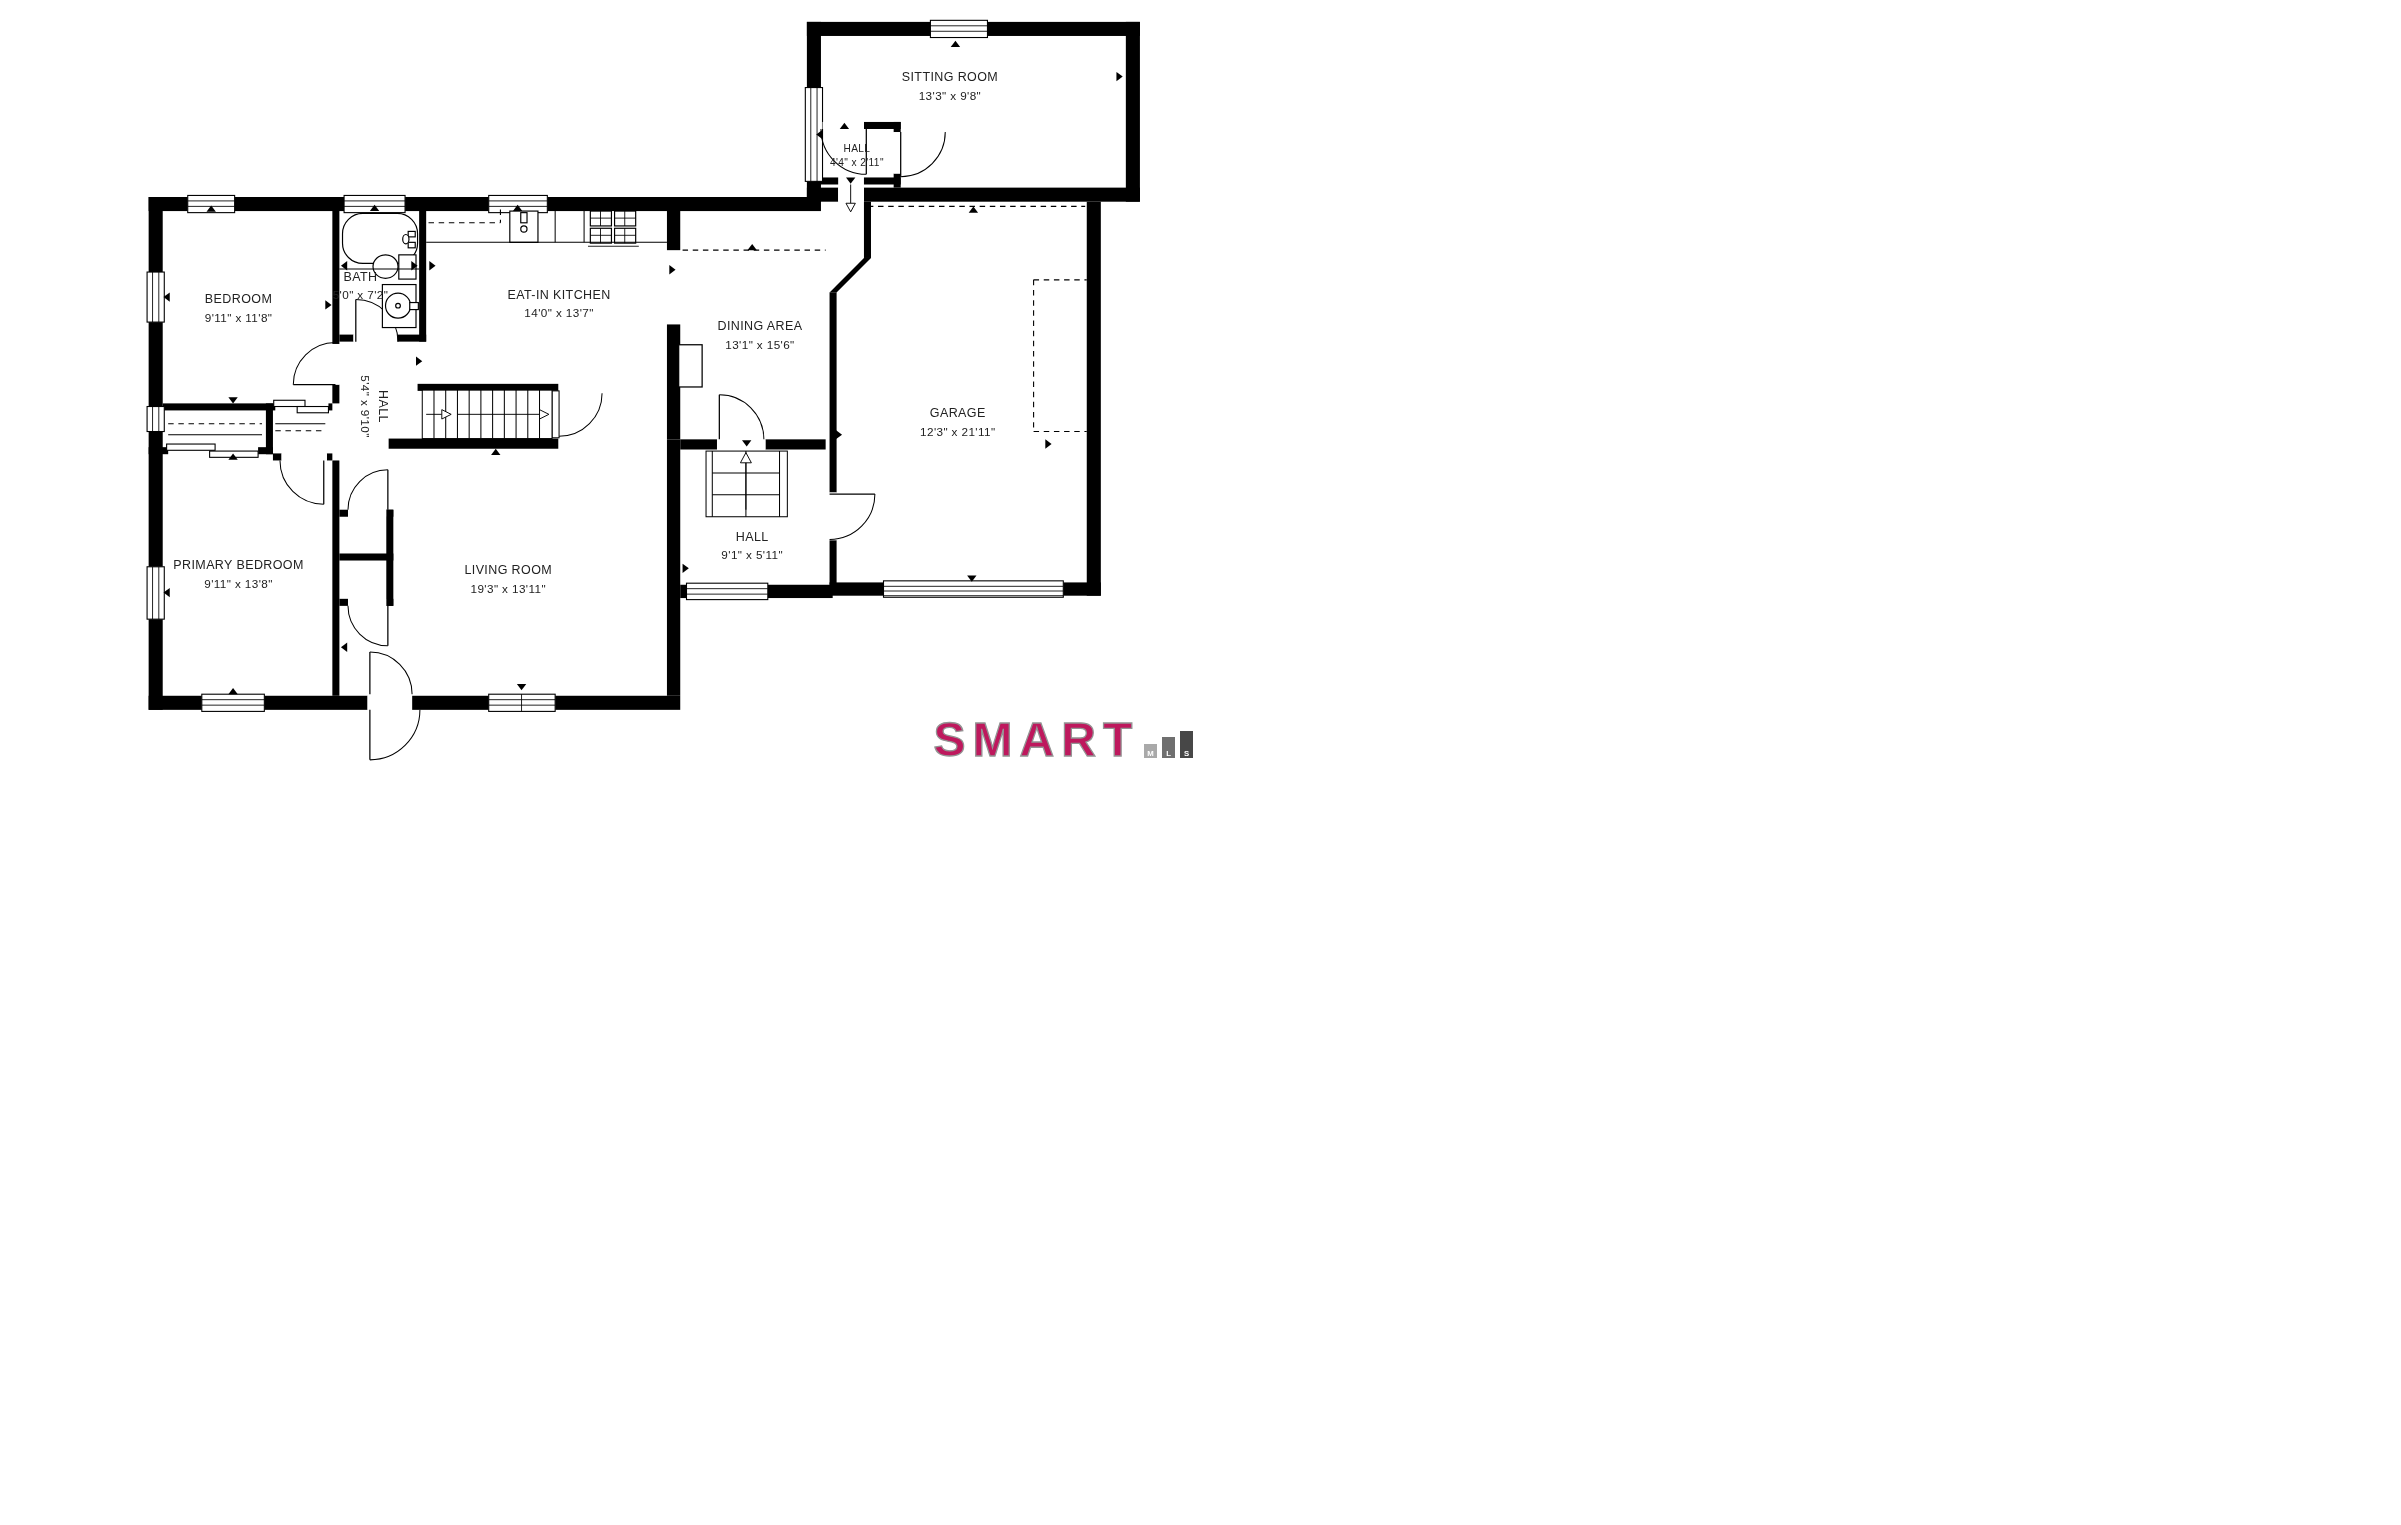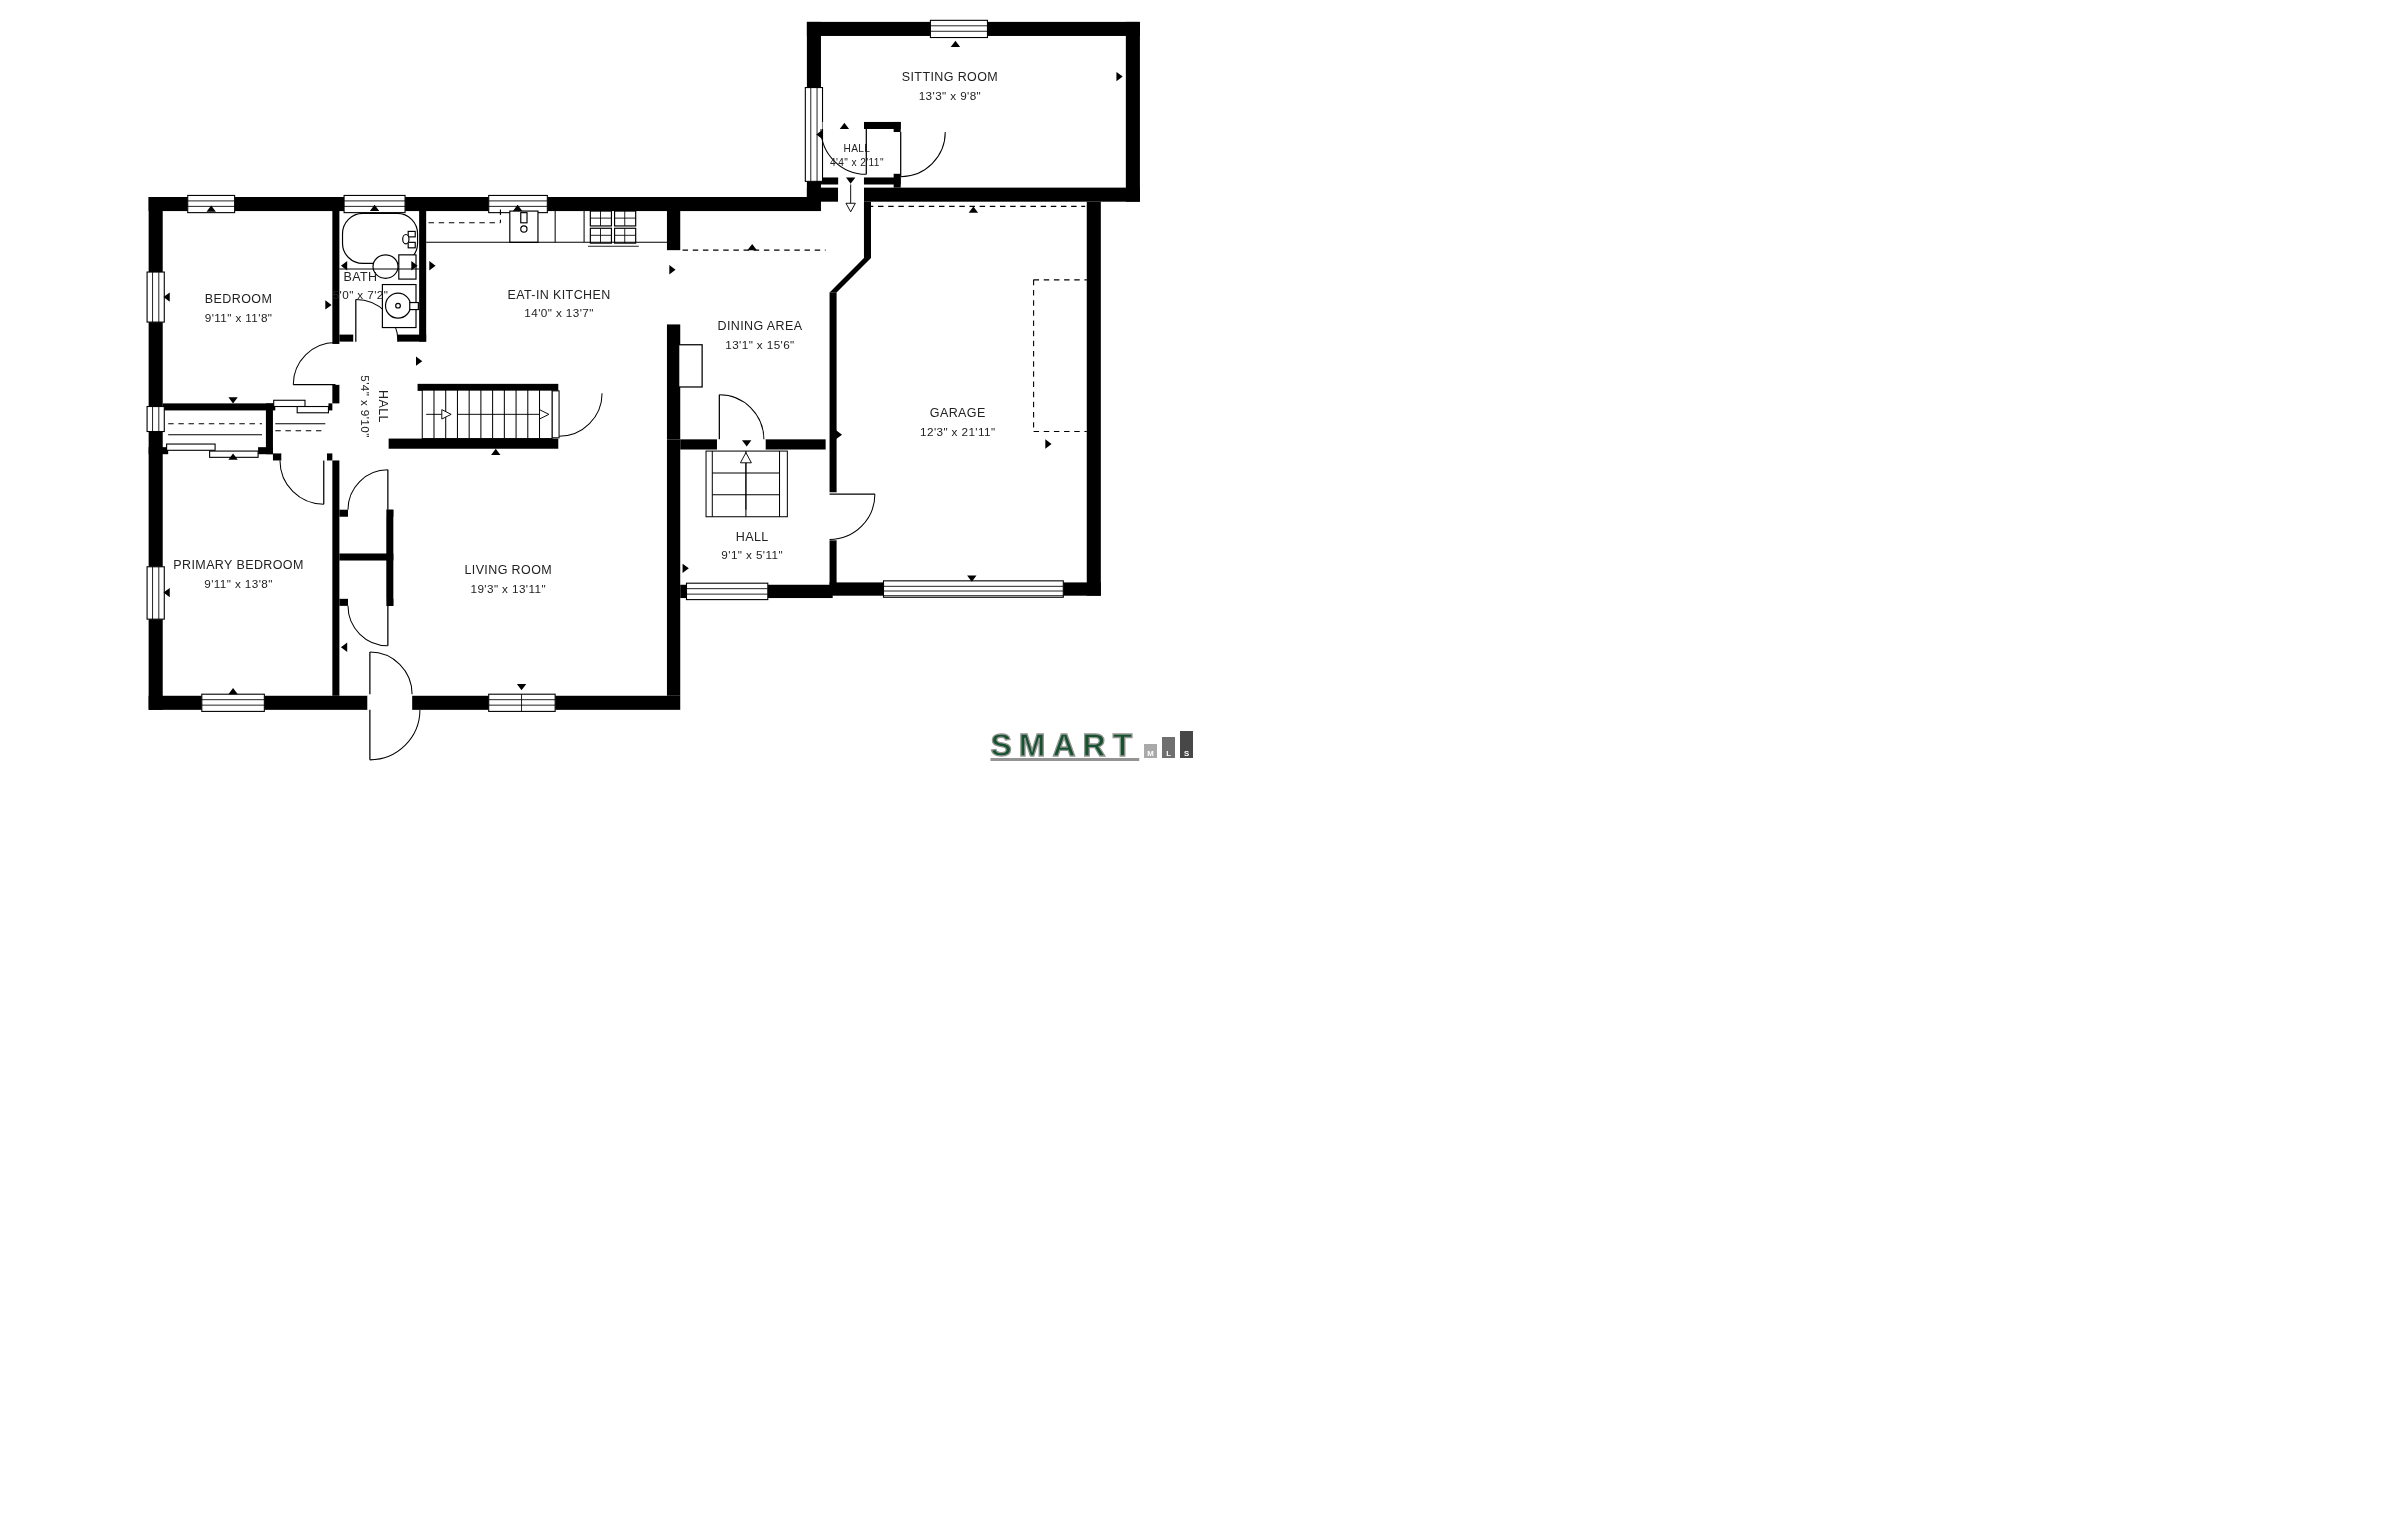--- a/index.html
+++ b/index.html
@@ -20,22 +20,22 @@
   g.fix line{stroke:#000;stroke-width:1.1;}
   g.dash line{stroke:#000;stroke-width:1.4;stroke-dasharray:7 6;fill:none;}
   g.mark polygon.solid{fill:#000;stroke:none;}
   g.mark polygon.open{fill:#fff;stroke:#000;stroke-width:1.2;}
   g.mark line{stroke:#000;stroke-width:1.2;}
   text.rname{font-size:16px;fill:#222;text-anchor:middle;letter-spacing:0.5px;}
   text.rdims{font-size:15px;fill:#222;text-anchor:middle;letter-spacing:0.5px;}
   text.small{font-size:13px;}
   
   .logo{position:absolute;right:7.8px;bottom:4.7px;display:flex;align-items:flex-end;gap:4.7px;}
-  .logo-word{font-size:32px;font-weight:700;letter-spacing:7px;line-height:0.78;
-             color:#14532d;text-decoration:underline;-webkit-text-stroke:1.3px #949494;}
+  .logo-word{font-size:48px;font-weight:700;letter-spacing:7px;line-height:0.78;
+             color:#be185d;-webkit-text-stroke:1.3px #949494;}
   .blk{width:13.3px;display:flex;align-items:flex-end;justify-content:center;
        color:#fff;font-size:7.8px;font-weight:700;padding-bottom:0.8px;}
   .blk-m{height:14px;background:#a9a9a9;}
   .blk-l{height:20.3px;background:#6f6f6f;}
   .blk-s{height:26.6px;background:#474747;}
 </style>
 </head>
 <body>
 
 <div class="stage">

